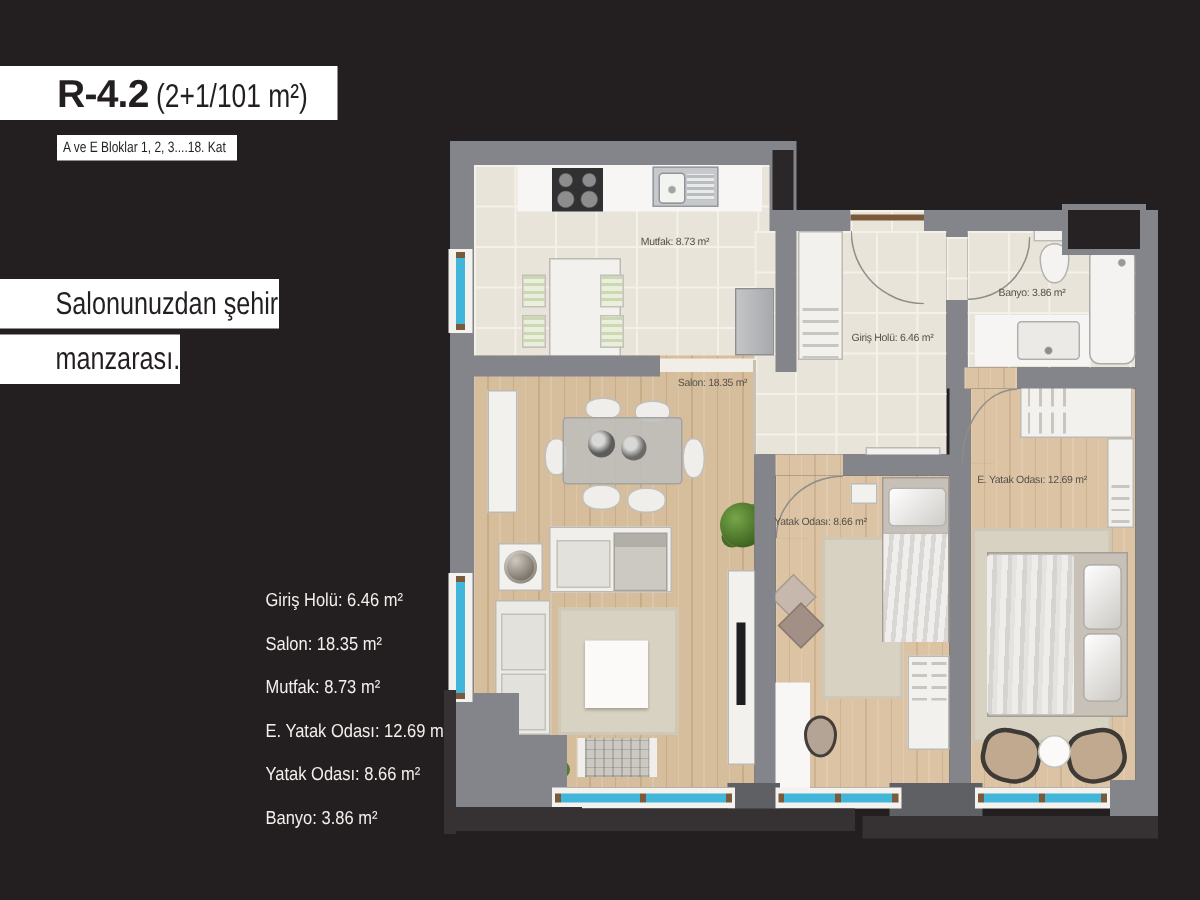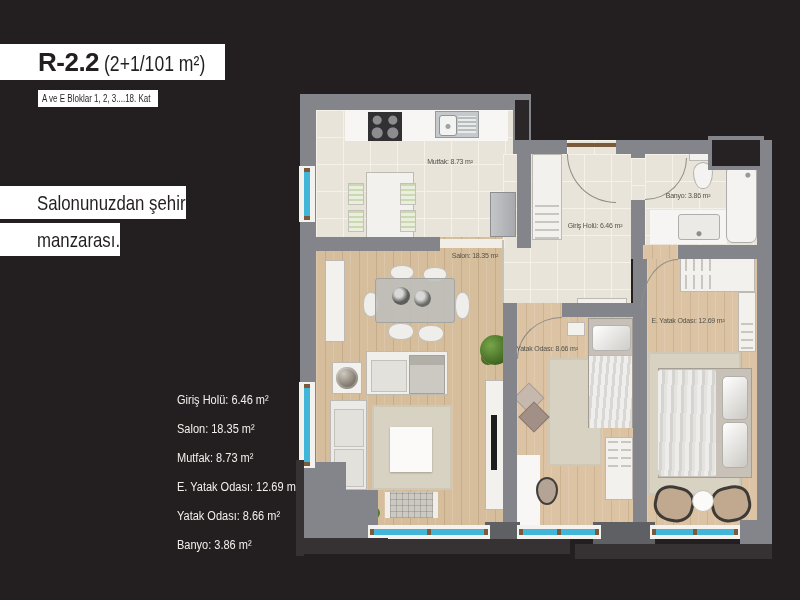--- a/index.html
+++ b/index.html
@@ -40,21 +40,21 @@
   .plant{border-radius:50%;background:radial-gradient(circle at 35% 35%,#77a649,#3e6320 72%);
          box-shadow:9px 5px 0 -7px #4e7d32,-7px 8px 0 -8px #456e24,7px -7px 0 -8px #58862e;}
   .glassH{background:linear-gradient(90deg,#7b5a3c 0 4px,#41b6d9 4px calc(50% - 2px),#7b5a3c calc(50% - 2px) calc(50% + 2px),#41b6d9 calc(50% + 2px) calc(100% - 4px),#7b5a3c calc(100% - 4px) 100%);}
   .glassV{background:linear-gradient(180deg,#7b5a3c 0 4px,#41b6d9 4px calc(100% - 4px),#7b5a3c calc(100% - 4px) 100%);}
   .plabel{font-size:7px;letter-spacing:-0.2px;color:#55524c;width:120px;text-align:center;white-space:nowrap;}
 </style>
 </head>
 <body>
 
 <div class="abs whitebox" id="title-box" style="left:0;top:44px;">
-  <span id="title-code">R-2.2</span>
+  <span id="title-code">R-4.2</span>
   <span class="cond" id="title-spec">(2+1/101 m²)</span>
 </div>
 <div class="abs whitebox" id="subtitle-box">
   <span class="cond">A ve E Bloklar 1, 2, 3....18. Kat</span>
 </div>
 <div class="abs whitebox" id="tagline1">
   <span class="cond">Salonunuzdan şehir</span>
 </div>
 <div class="abs whitebox" id="tagline2">
   <span class="cond">manzarası.</span>

